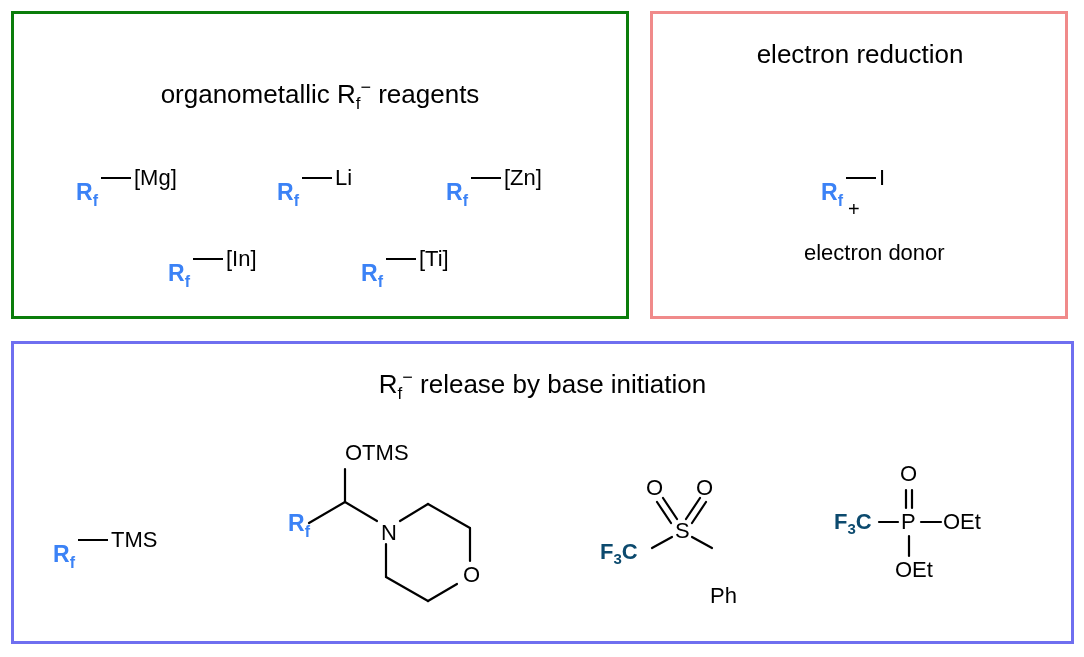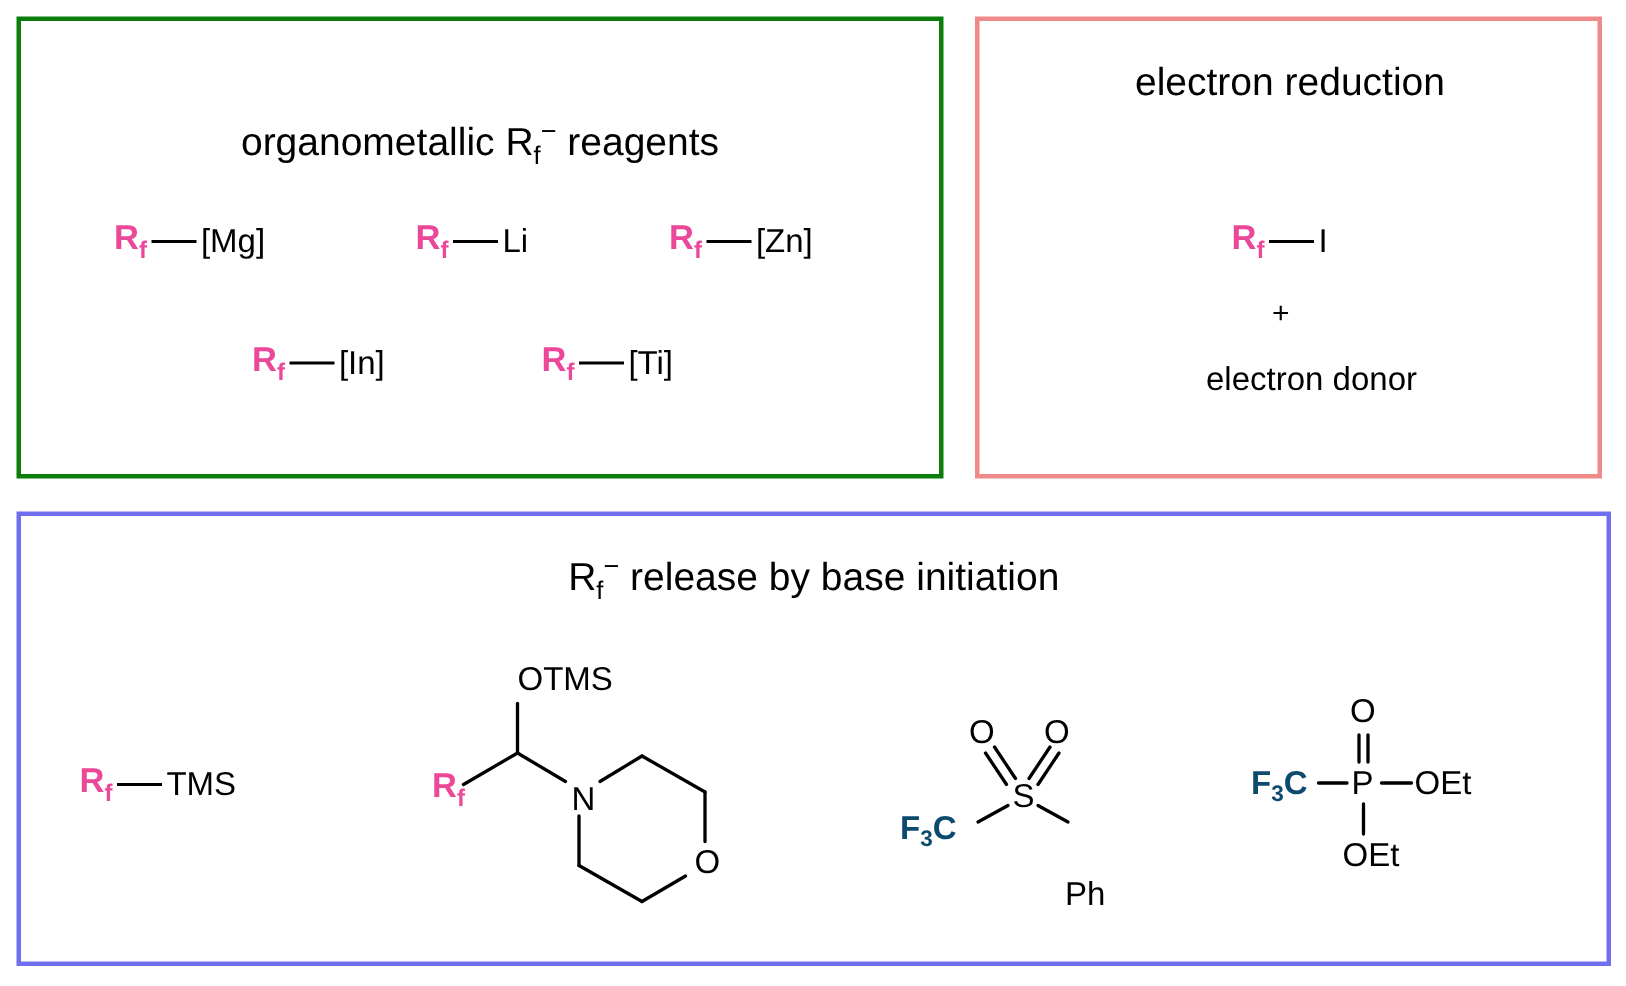--- a/index.html
+++ b/index.html
@@ -6,21 +6,21 @@
   body { width: 1084px; height: 657px; position: relative; overflow: hidden;
          font-family: "Liberation Sans", sans-serif; color: #000; }
   .box { position: absolute; box-sizing: border-box; background: #fff; }
   .box-green { left: 11px; top: 11px; width: 618px; height: 308px; border: 3px solid #0a7d0a; }
   .box-pink  { left: 650px; top: 11px; width: 418px; height: 308px; border: 3px solid #f08a8a; }
   .box-blue  { left: 11px; top: 341px; width: 1063px; height: 303px; border: 3px solid #6f6ff0; }
   .title { position: absolute; font-size: 26px; white-space: nowrap; text-align: center; line-height: 1.15; }
   .sub { font-size: 17px; vertical-align: -6px; }
   .sup { font-size: 18px; vertical-align: 10px; }
   .frag { position: absolute; font-size: 22px; white-space: nowrap; display: flex; align-items: center; }
-  .rf { color: #ec4899; font-weight: bold; font-size: 23px; }
+  .rf { color: #3b82f6; font-weight: bold; font-size: 23px; margin-top: 34px; }
   .rf .s { font-size: 16px; vertical-align: -6px; }
   .bond { display: inline-block; width: 30px; height: 2px; background: #000; margin: 0 3px; }
   .txt { position: absolute; font-size: 22px; white-space: nowrap; }
   svg { position: absolute; left: 0; top: 0; }
   .red { color: #0c4a6e; font-weight: bold; }
 </style>
 </head>
 <body>
 
 <div class="box box-green"></div>

